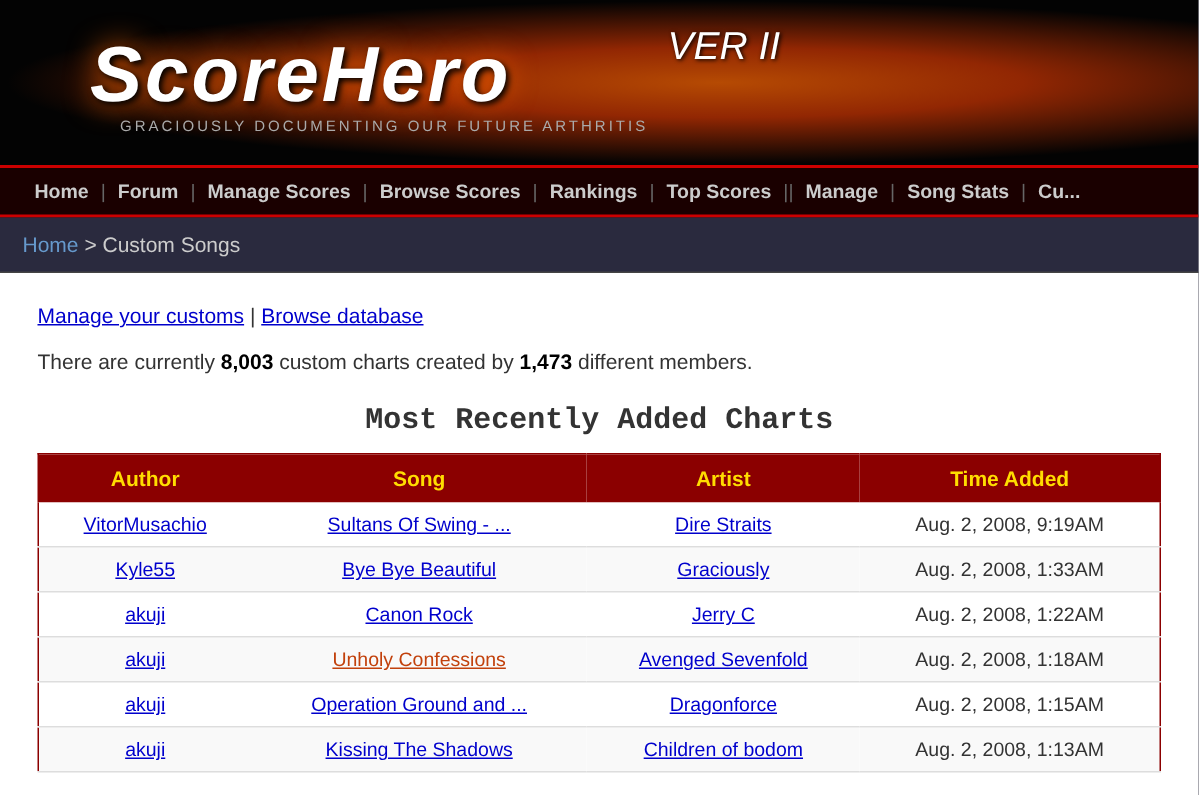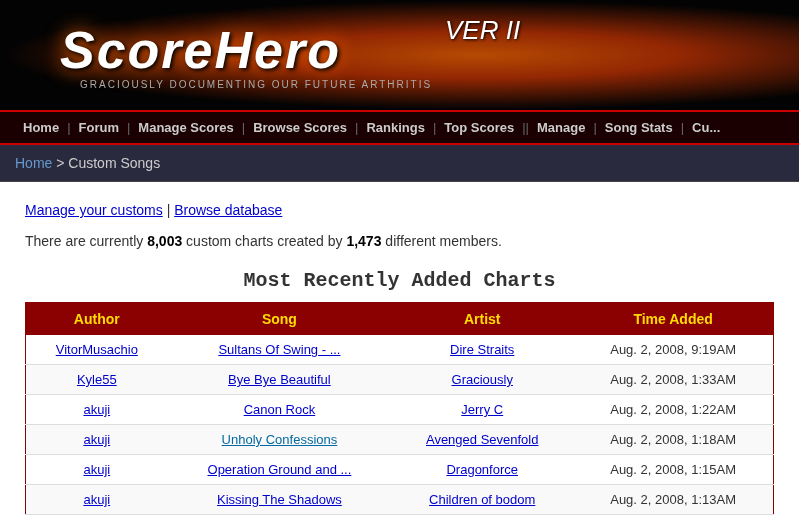--- a/index.html
+++ b/index.html
@@ -244,21 +244,21 @@
       <td class="time-col">Aug. 2, 2008, 1:33AM</td>
     </tr>
           <tr>
       <td><a style="color:#0000cc;text-decoration:underline;cursor:pointer;">akuji</a></td>
       <td><a style="color:#0000cc;text-decoration:underline;cursor:pointer;">Canon Rock</a></td>
       <td><a style="color:#0000cc;text-decoration:underline;cursor:pointer;">Jerry C</a></td>
       <td class="time-col">Aug. 2, 2008, 1:22AM</td>
     </tr>
           <tr>
       <td><a style="color:#0000cc;text-decoration:underline;cursor:pointer;">akuji</a></td>
-      <td><a style="color:#0369a1;text-decoration:underline;cursor:pointer;">Unholy Confessions</a></td>
+      <td><a style="color:#c2410c;text-decoration:underline;cursor:pointer;">Unholy Confessions</a></td>
       <td><a style="color:#0000cc;text-decoration:underline;cursor:pointer;">Avenged Sevenfold</a></td>
       <td class="time-col">Aug. 2, 2008, 1:18AM</td>
     </tr>
           <tr>
       <td><a style="color:#0000cc;text-decoration:underline;cursor:pointer;">akuji</a></td>
       <td><a style="color:#0000cc;cursor:pointer;">Operation Ground and ...</a></td>
       <td><a style="color:#0000cc;text-decoration:underline;cursor:pointer;margin-top:28px;">Dragonforce</a></td>
       <td class="time-col">Aug. 2, 2008, 1:15AM</td>
     </tr>
           <tr>

